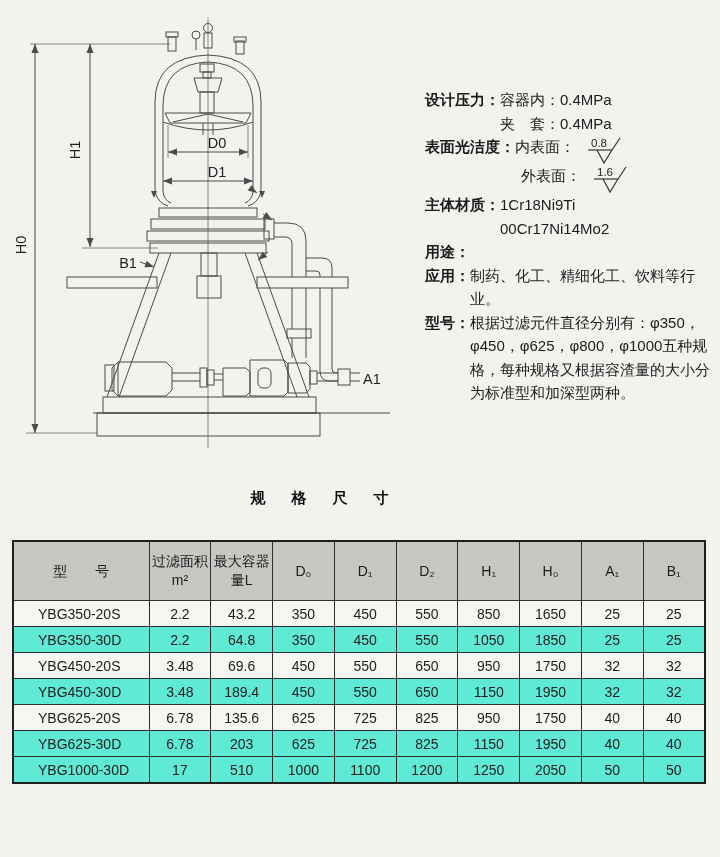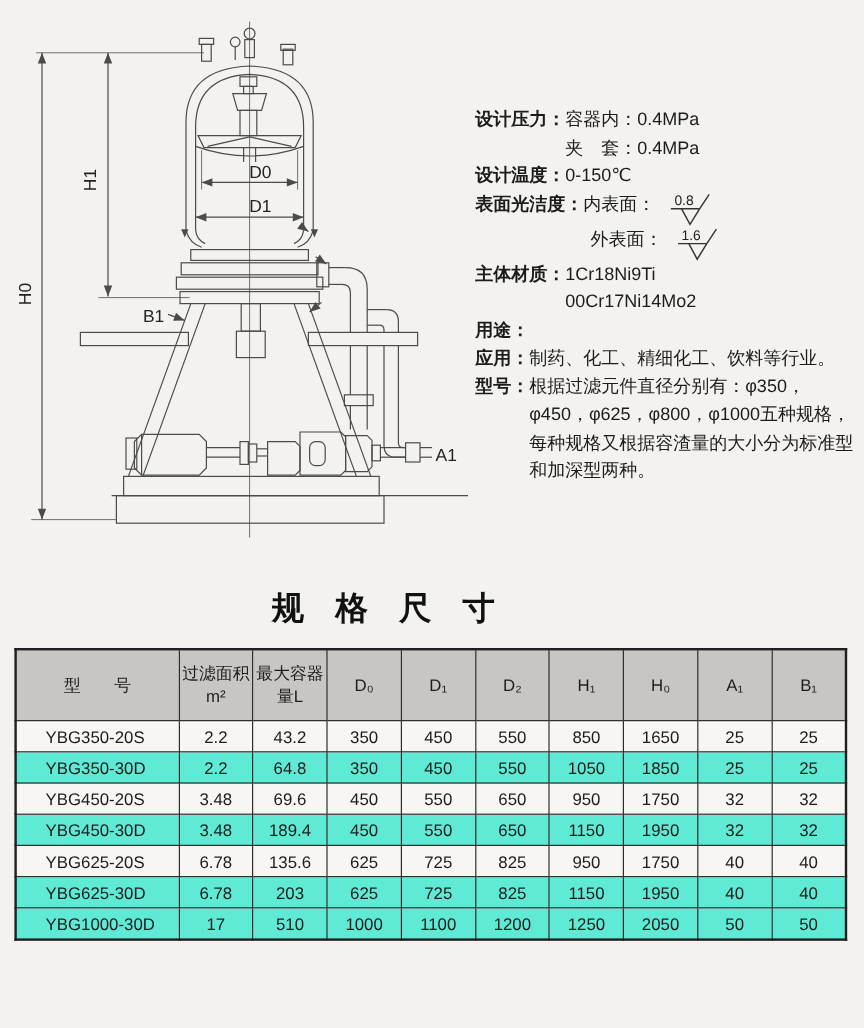--- a/index.html
+++ b/index.html
@@ -11,34 +11,34 @@
   
   .drawing{position:absolute;left:0;top:0;width:400px;height:470px;}
   .drawing svg{display:block;}
   .dline{stroke:#4b4b4b;stroke-width:1;fill:none;}
   .dthin{stroke:#6a6a6a;stroke-width:0.8;fill:none;}
   .dfill{fill:#4b4b4b;stroke:none;}
   .docc{fill:#f3f2ef;stroke:#4b4b4b;stroke-width:1;}
   .dtext{font-size:14.5px;fill:#222;font-family:"Liberation Sans",sans-serif;}
   
   .specs{position:absolute;left:396px;top:88px;width:322px;font-size:15px;line-height:23.5px;}
-  .spec-line{display:flex;align-items:flex-start;}
+  .spec-line{display:flex;align-items:flex-start;margin-left:29px;}
   .lbl{font-weight:bold;flex-shrink:0;}
   .sp75{display:inline-block;width:75px;flex-shrink:0;}
   .sp96{display:inline-block;width:96px;flex-shrink:0;}
   .sublbl{flex-shrink:0;}
   .finish{margin-left:12px;position:relative;top:1px;}
   .finish svg{display:block;}
   .ftxt{font-size:11.5px;fill:#222;font-family:"Liberation Sans",sans-serif;}
   .fline{stroke:#333;stroke-width:1.2;fill:none;}
   .val{flex:1;}
   
   .table-title{
     position:absolute;left:0;top:489px;width:665px;text-align:center;
-    font-size:27px;font-weight:bold;letter-spacing:26px;color:#111;
+    font-size:15px;font-weight:bold;letter-spacing:26px;color:#111;
   }
   table.spec-table{
     position:absolute;left:12px;top:540px;width:694px;
     border-collapse:collapse;table-layout:fixed;
     border:2px solid #1f1f1f;background:#f7f6f3;
   }
   table.spec-table col.c-model{width:136px;}
   table.spec-table th{
     background:#c7c6c3;font-weight:normal;font-size:14px;line-height:1.35;
     border:1px solid #2e2e2e;height:54px;padding:2px 1px;
@@ -197,24 +197,20 @@
   <div class="specs">
     <div class="spec-line">
       <span class="lbl">设计压力：</span>
       <span class="val">容器内：0.4MPa</span>
     </div>
     <div class="spec-line">
       <span class="sp75"></span>
       <span class="val">夹　套：0.4MPa</span>
     </div>
     <div class="spec-line">
-      <span class="lbl">设计温度：</span>
-      <span class="val">0-150℃</span>
-    </div>
-    <div class="spec-line">
       <span class="lbl">表面光洁度：</span>
       <span class="sublbl">内表面：</span>
       <span class="finish">
         <svg width="38" height="29" viewBox="0 0 38 29">
           <text class="ftxt" x="12" y="11" text-anchor="middle">0.8</text>
           <line class="fline" x1="1" y1="14" x2="25" y2="14"></line>
           <line class="fline" x1="25" y1="14" x2="33" y2="2"></line>
           <path class="fline" d="M10,14 L17,27 L25,14"></path>
         </svg>
       </span>

